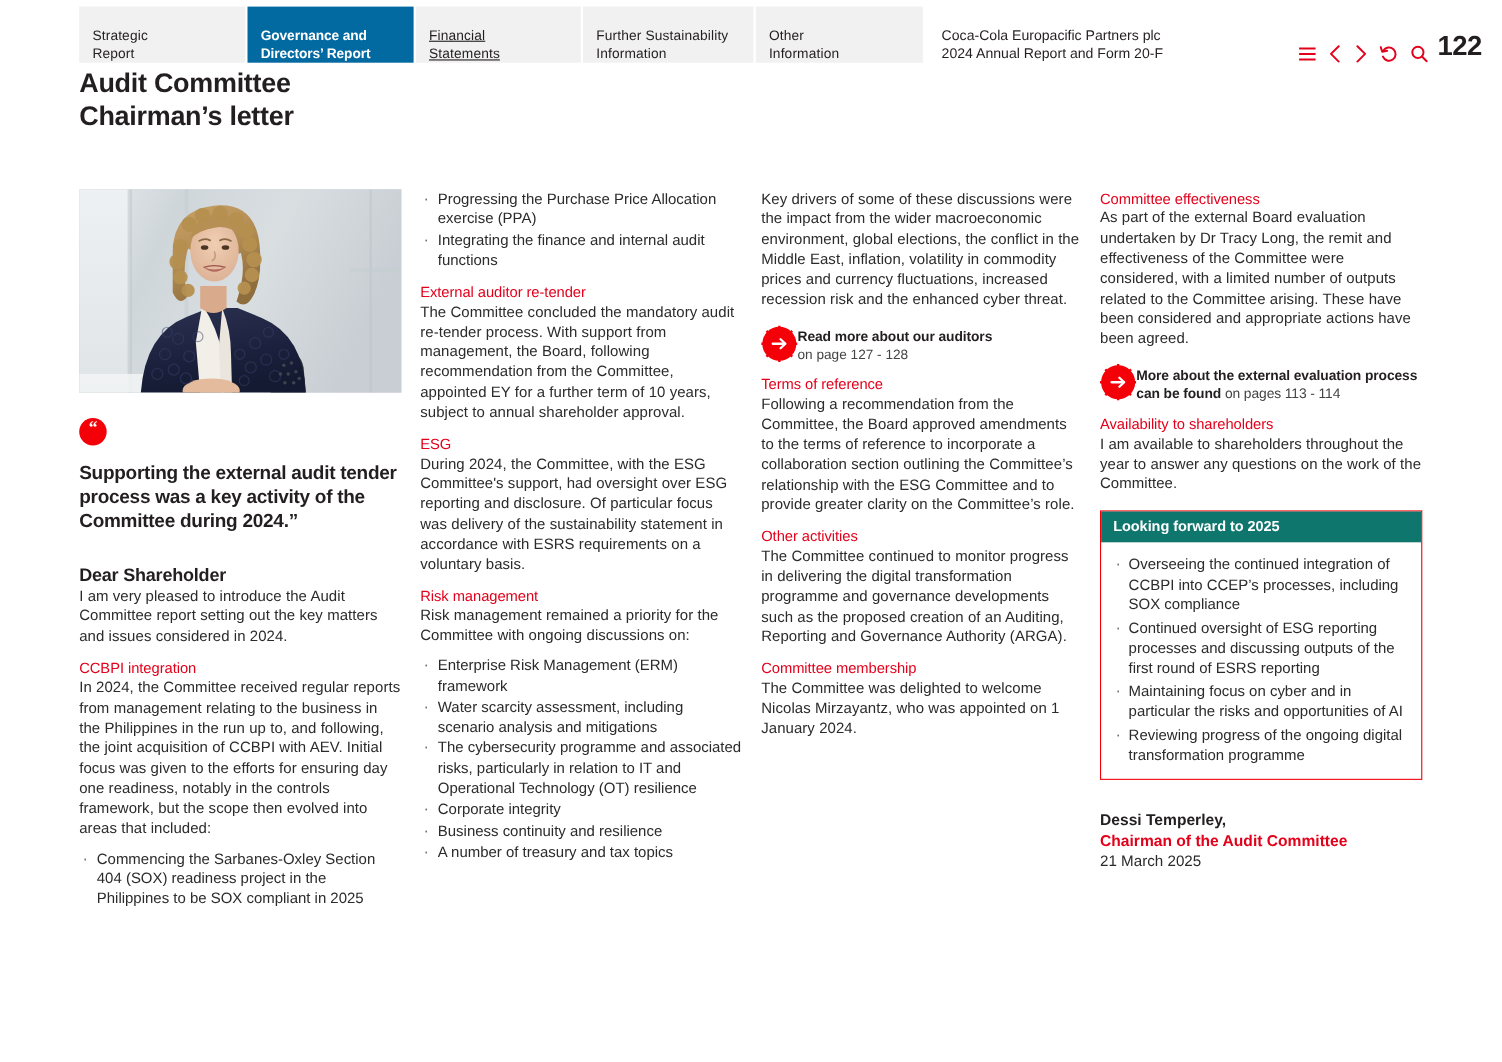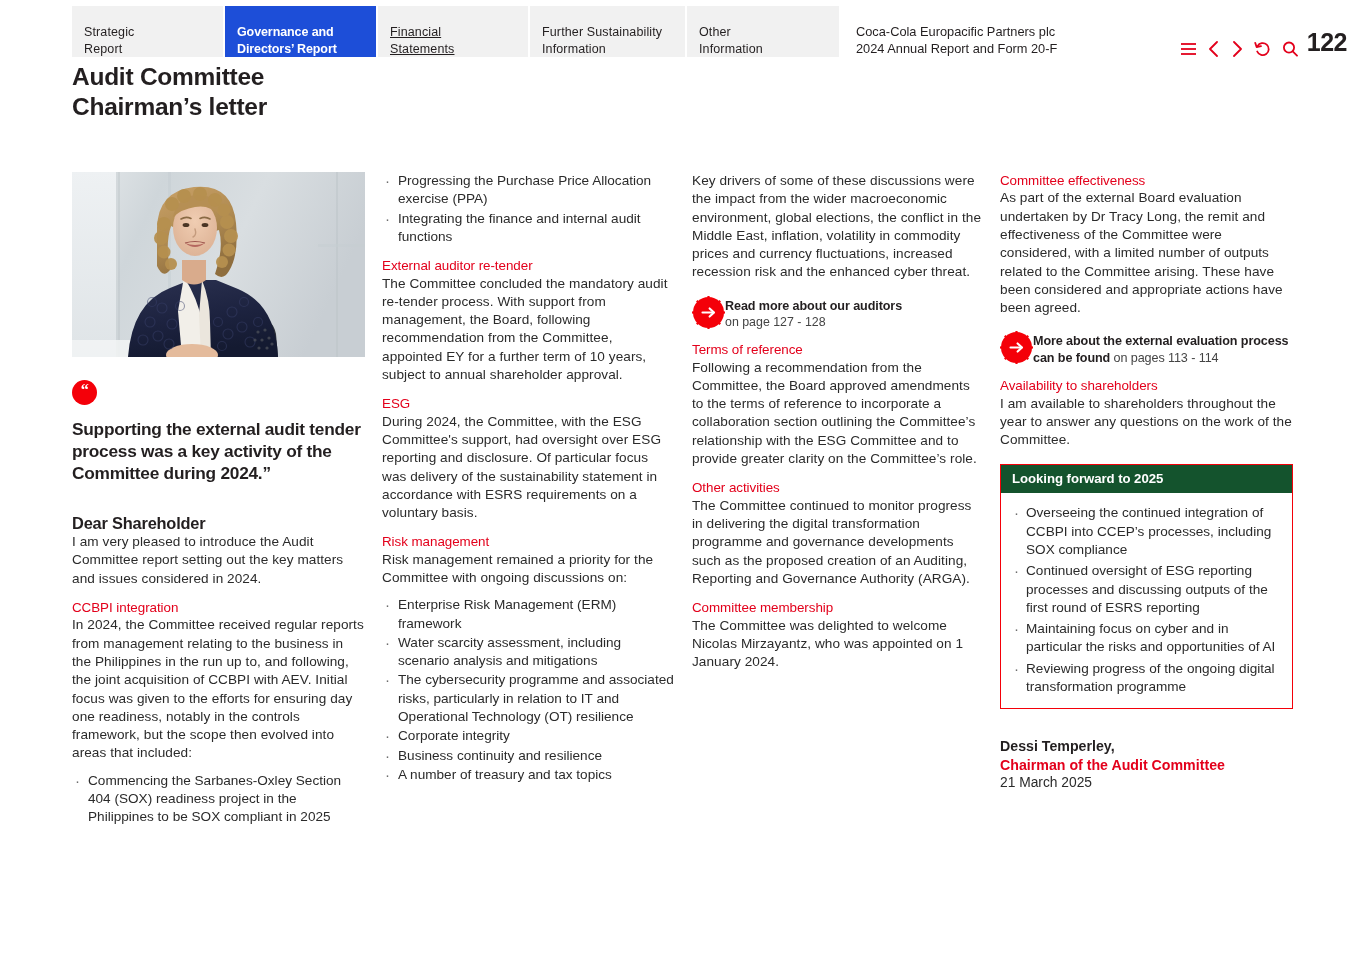--- a/index.html
+++ b/index.html
@@ -28,21 +28,21 @@
     color: #231f20;
     letter-spacing: 0.01em;
     white-space: pre-line;
   }
   .tab.w1 { width: 151px; }
   .tab.w2 { width: 151px; }
   .tab.w3 { width: 150px; text-decoration: underline; }
   .tab.w4 { width: 155px; }
   .tab.w5 { width: 152px; }
   .tab.active {
-    background: #1d4ed8; color: #ffffff; font-weight: bold;
+    background: #0369a1; color: #ffffff; font-weight: bold;
     font-size: 12.5px; letter-spacing: -0.1px;
   }
   .report-meta {
     flex: 1 1 auto;
     padding-left: 15px; padding-top: 20px;
     font-size: 12.8px; line-height: 1.33; color: #231f20;
     white-space: pre-line;
   }
   .icons {
     flex: 0 0 auto; display: flex; align-items: center;
@@ -127,21 +127,21 @@
     line-height: 1.3; letter-spacing: -0.1px;
   }
   .callout-sub {
     font-size: 12.4px; color: #444; line-height: 1.3; font-weight: normal;
   }
   .callout-title .thin { font-weight: normal; color: #444; }
 
   
   .lf-box { margin-top: 15px; border: 1px solid #f40009; }
   .lf-header {
-    background: #14532d; color: #fff; font-weight: bold;
+    background: #0f766e; color: #fff; font-weight: bold;
     font-size: 13.2px; padding: 6px 11px 7px 11px; letter-spacing: -0.05px;
   }
   .lf-body { padding: 11px 11px 12px 6px; }
   .lf-body ul { list-style: none; }
   .lf-body li {
     position: relative; padding-left: 19px; font-size: 13.6px;
     line-height: 1.345; color: #2b2b2b;
   }
   .lf-body li + li { margin-top: 3px; }
   .lf-body li::before {

